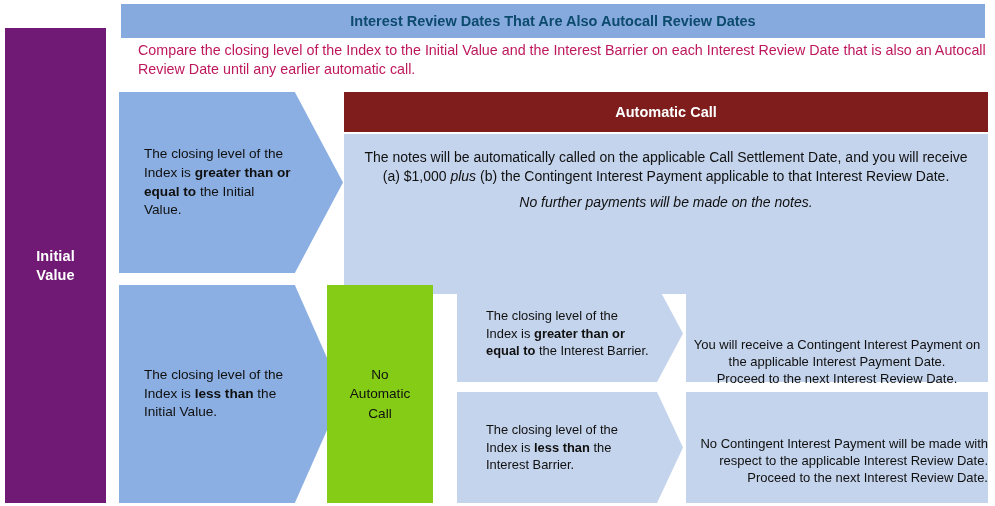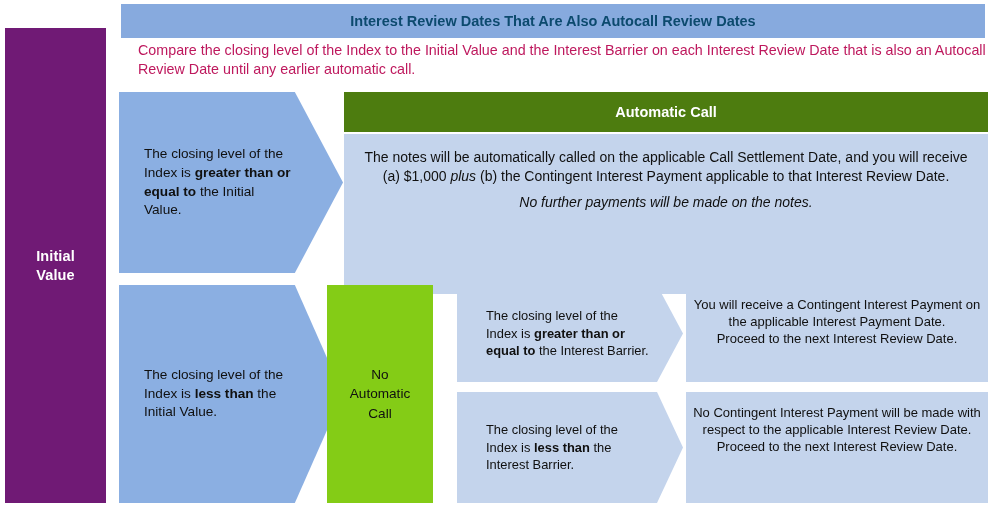--- a/index.html
+++ b/index.html
@@ -86,21 +86,21 @@
   }
   .arrow2 { left: 119px; top: 285px; width: 224px; height: 218px; }
   .arrow2 .txt {
     margin-left: 25px; width: 150px;
     font-size: 13.6px; line-height: 1.38;
   }
 
   
   .ac-head {
     left: 344px; top: 92px; width: 644px; height: 40px;
-    background: #4d7c0f;
+    background: #7f1d1d;
     display: flex; align-items: center; justify-content: center;
   }
   .ac-head .txt {
     color: #ffffff; font-size: 14.5px; font-weight: bold;
   }
   .ac-body {
     left: 344px; top: 134px; width: 644px; height: 160px;
     background: #C4D4EC;
     padding: 14px 18px 0 18px;
     text-align: center;
@@ -137,22 +137,22 @@
     background: #C4D4EC;
     color: #101010;
     text-align: center;
     font-size: 13px;
     line-height: 1.32;
     display: flex;
     align-items: flex-start;
     justify-content: center;
   }
   .out1 { left: 686px; top: 285px; width: 302px; height: 97px; padding-top: 11px; }
-  .out2 { left: 686px; top: 392px; width: 302px; height: 111px; padding-top: 12px; }
-  .out .inner { width: 100%; }
+  .out2 { left: 686px; top: 392px; width: 302px; height: 111px; padding-top: 3px; text-align: right; }
+  .out .inner { width: 100%; margin-top: 40px; }
 
   b { font-weight: bold; }
   i { font-style: italic; }
 </style>
 </head>
 <body>
 
 <div id="canvas">
 
   <div class="abs left-col">

